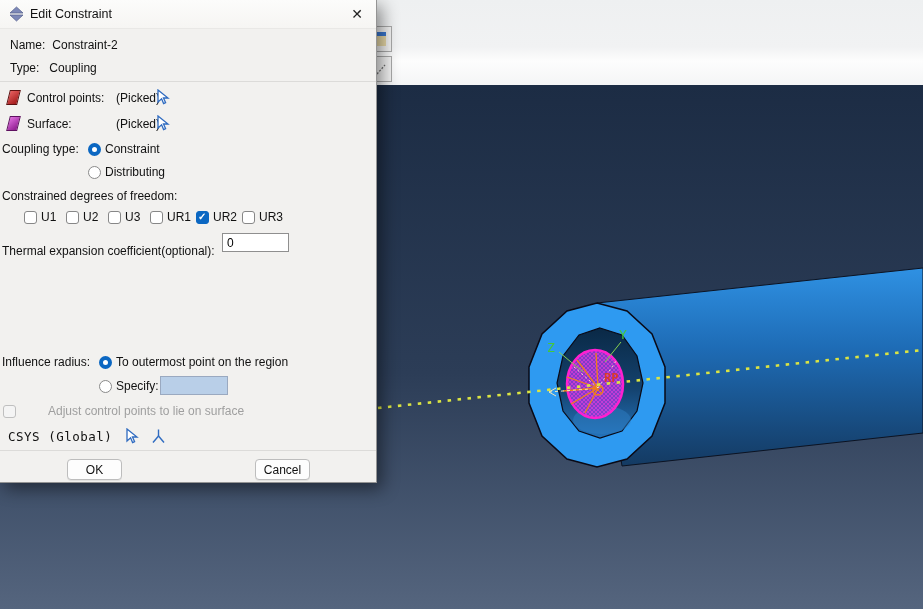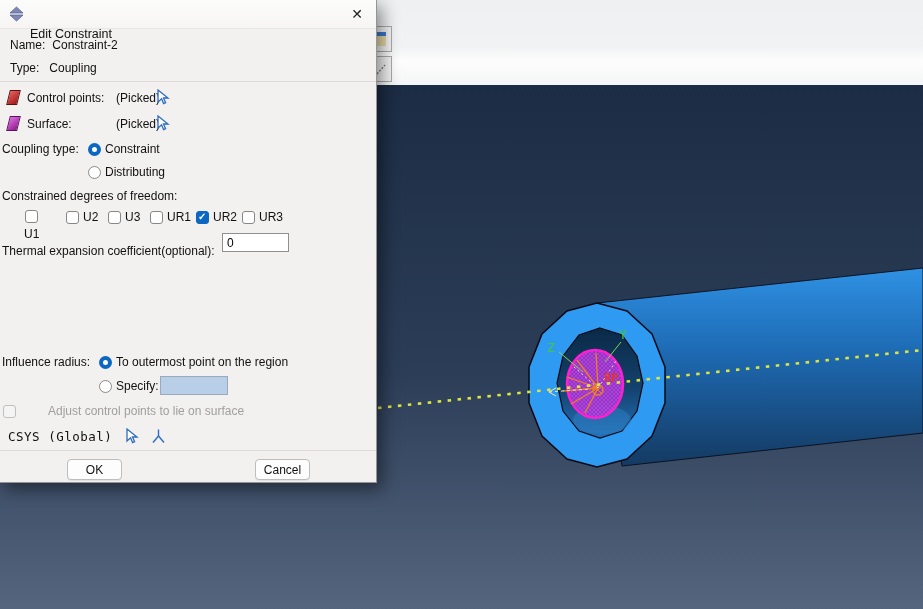--- a/index.html
+++ b/index.html
@@ -14,21 +14,21 @@
 
   
   svg.viewport{position:absolute;left:0;top:0;z-index:0;}
 
   
   .dialog{position:absolute;left:0;top:0;width:377px;height:483px;z-index:3;
     background:#f2f1ef;border-right:1px solid #949494;border-bottom:1px solid #949494;
     box-shadow:5px 6px 16px rgba(0,0,0,0.45);box-sizing:border-box;color:#111;}
   .titlebar{position:absolute;left:0;top:0;width:100%;height:28px;
     background:linear-gradient(180deg,#fcfcfb,#f6f5f3);border-bottom:1px solid #e9e8e6;}
-  .title-text{position:absolute;left:30px;top:7px;font-size:12.5px;color:#111;margin-top:20px;}
+  .title-text{position:absolute;left:30px;top:7px;font-size:12.5px;color:#111;}
   .close-btn{position:absolute;right:9px;top:5px;width:20px;height:18px;font-size:14px;color:#222;
     display:flex;align-items:center;justify-content:center;cursor:default;}
   .row{position:absolute;display:flex;align-items:center;gap:4px;font-size:12px;white-space:nowrap;}
   .sep{position:absolute;left:0;width:100%;height:1px;background:#dcdbd9;}
 
   .checkbox{display:inline-block;width:13px;height:13px;border:1px solid #878787;border-radius:3px;
     background:#fff;box-sizing:border-box;position:relative;flex:0 0 auto;}
   .checkbox.on{background:#0b67c2;border-color:#0b67c2;}
   .checkbox.on::after{content:"✓";position:absolute;left:1px;top:-1px;color:#fff;font-size:10px;font-weight:bold;}
   .checkbox.disabled{border-color:#bfbfbf;background:#f4f4f4;}
@@ -185,21 +185,21 @@
     </div>
     <div class="row" style="left:88px;top:165px;justify-content:flex-end;">
       <span class="radio"></span>
       <span>Distributing</span>
     </div>
 
     <div class="row" style="left:2px;top:189px;">
       <span>Constrained degrees of freedom:</span>
     </div>
 
-    <div class="row" style="left:24px;top:210px;flex-direction:column;">
+    <div class="row" style="left:24px;top:210px;">
       <span class="checkbox"></span>
       <span>U1</span>
     </div>
     <div class="row" style="left:66px;top:210px;">
       <span class="checkbox"></span>
       <span>U2</span>
     </div>
     <div class="row" style="left:108px;top:210px;">
       <span class="checkbox"></span>
       <span>U3</span>

